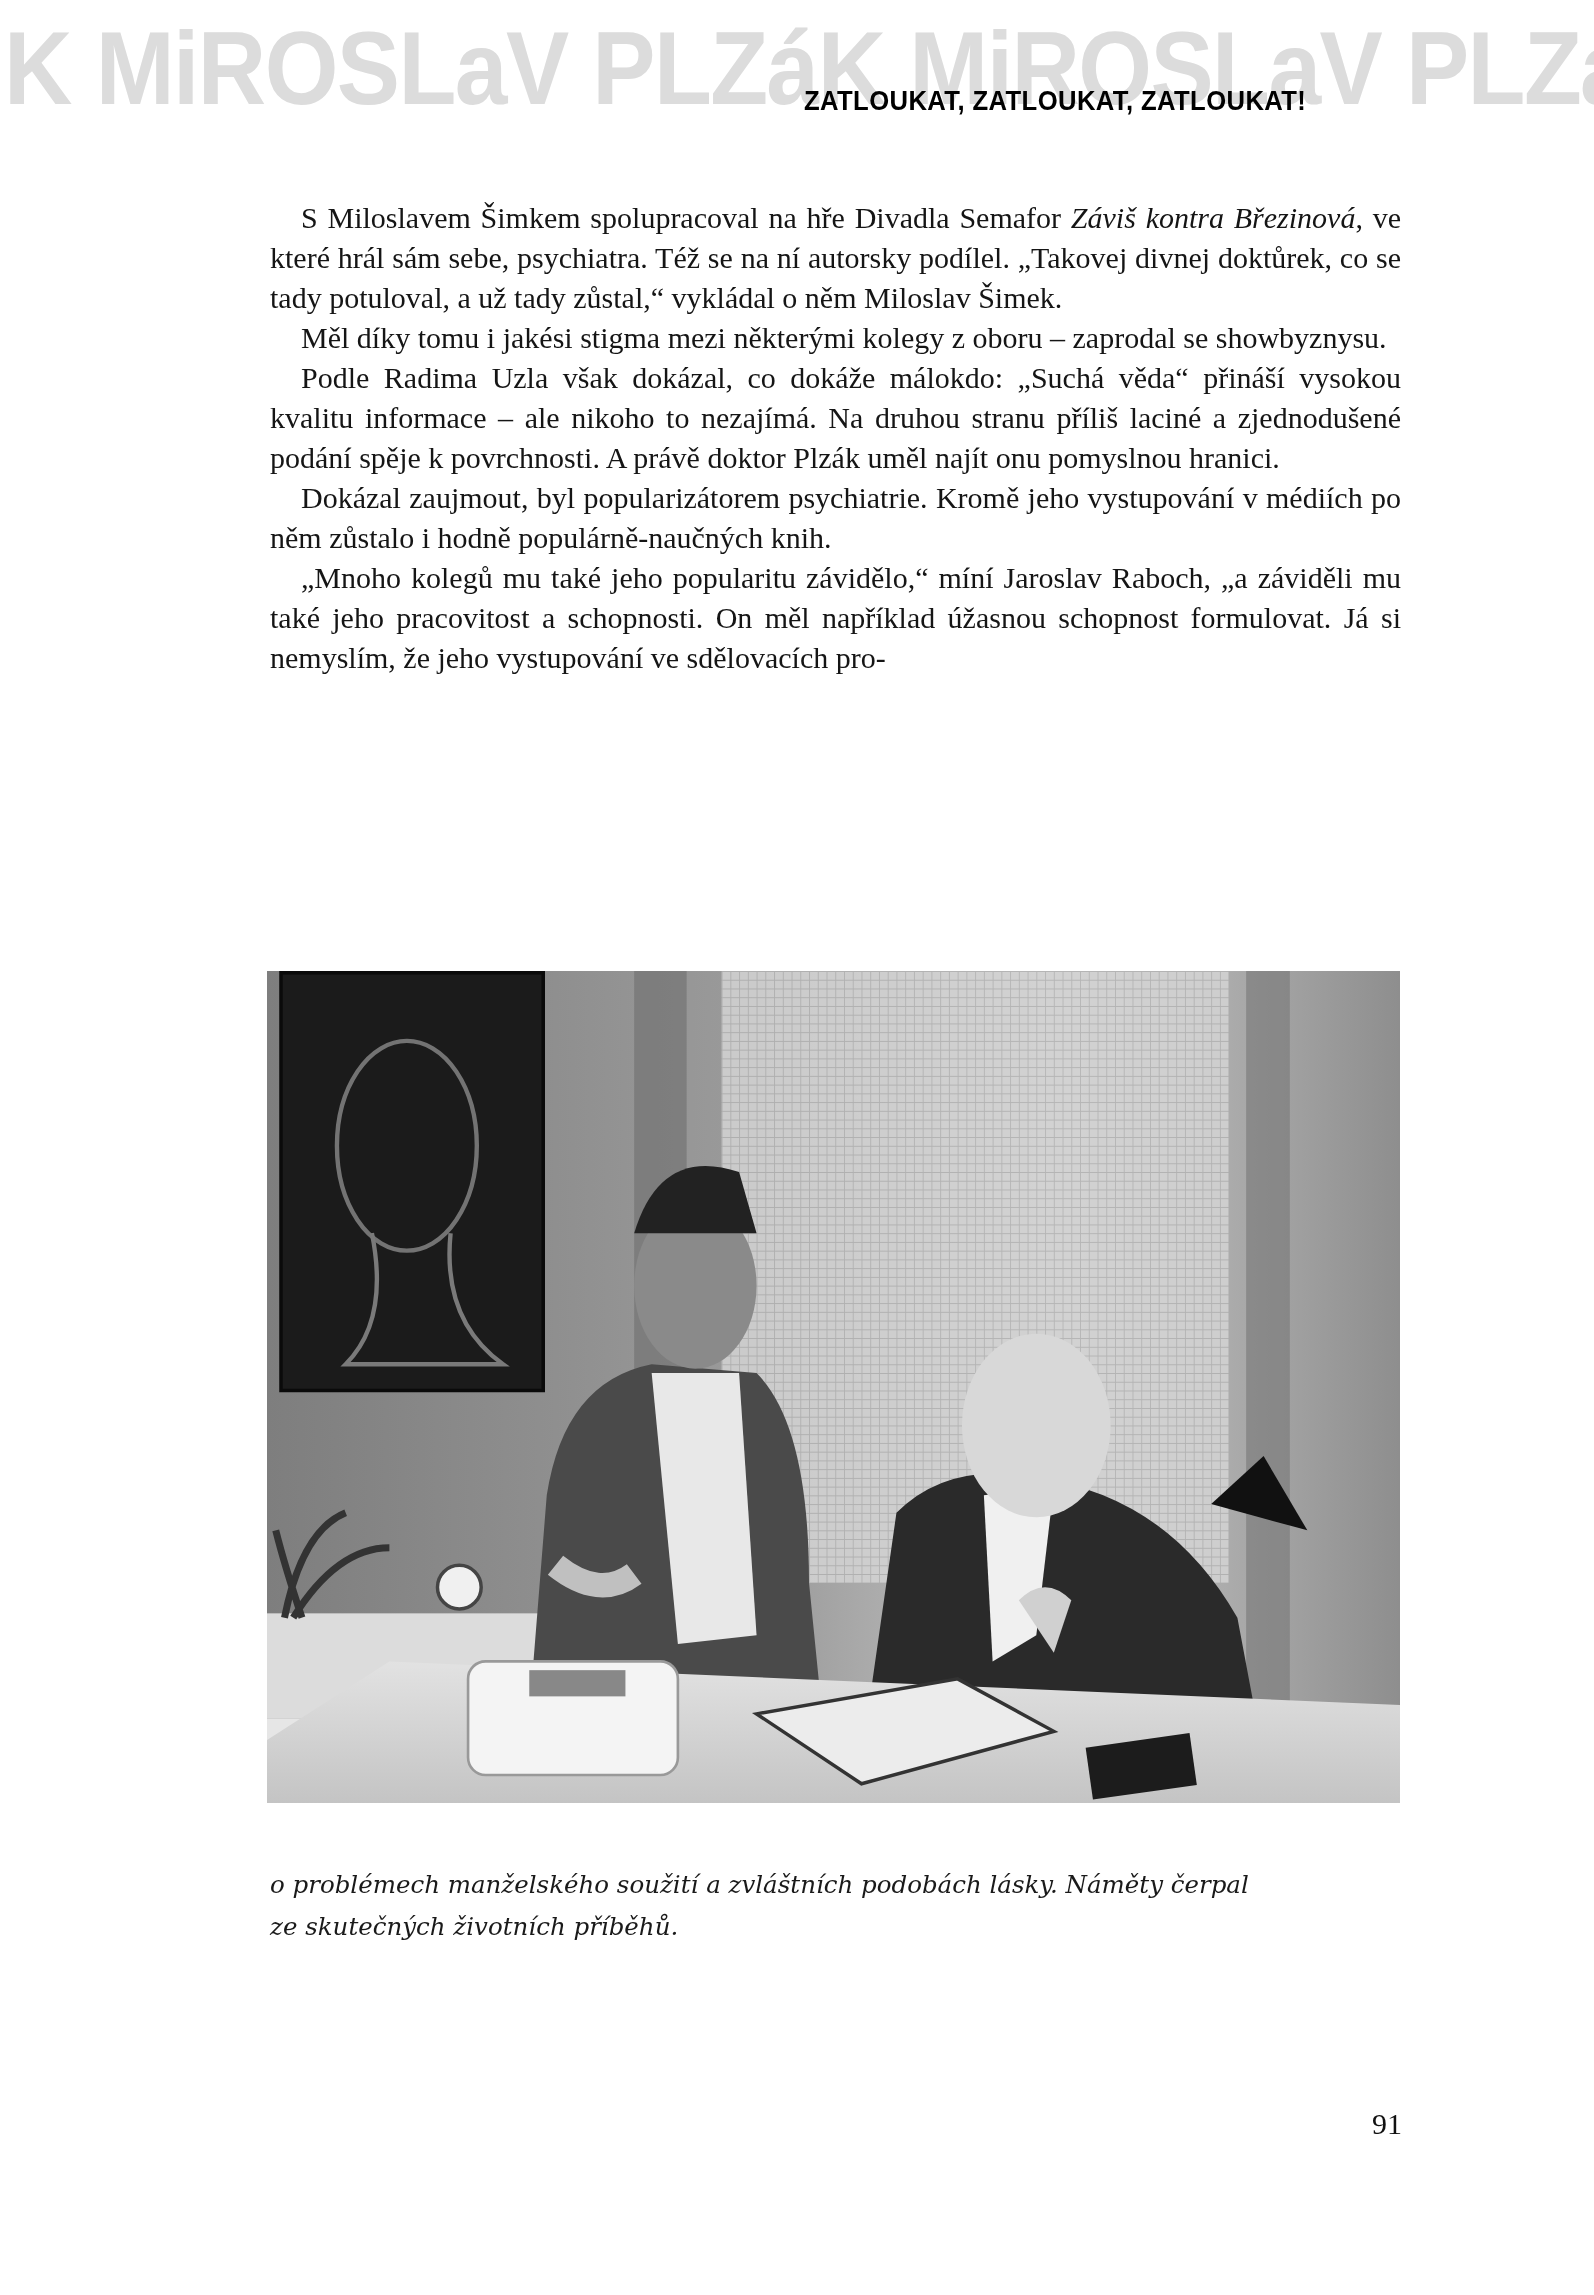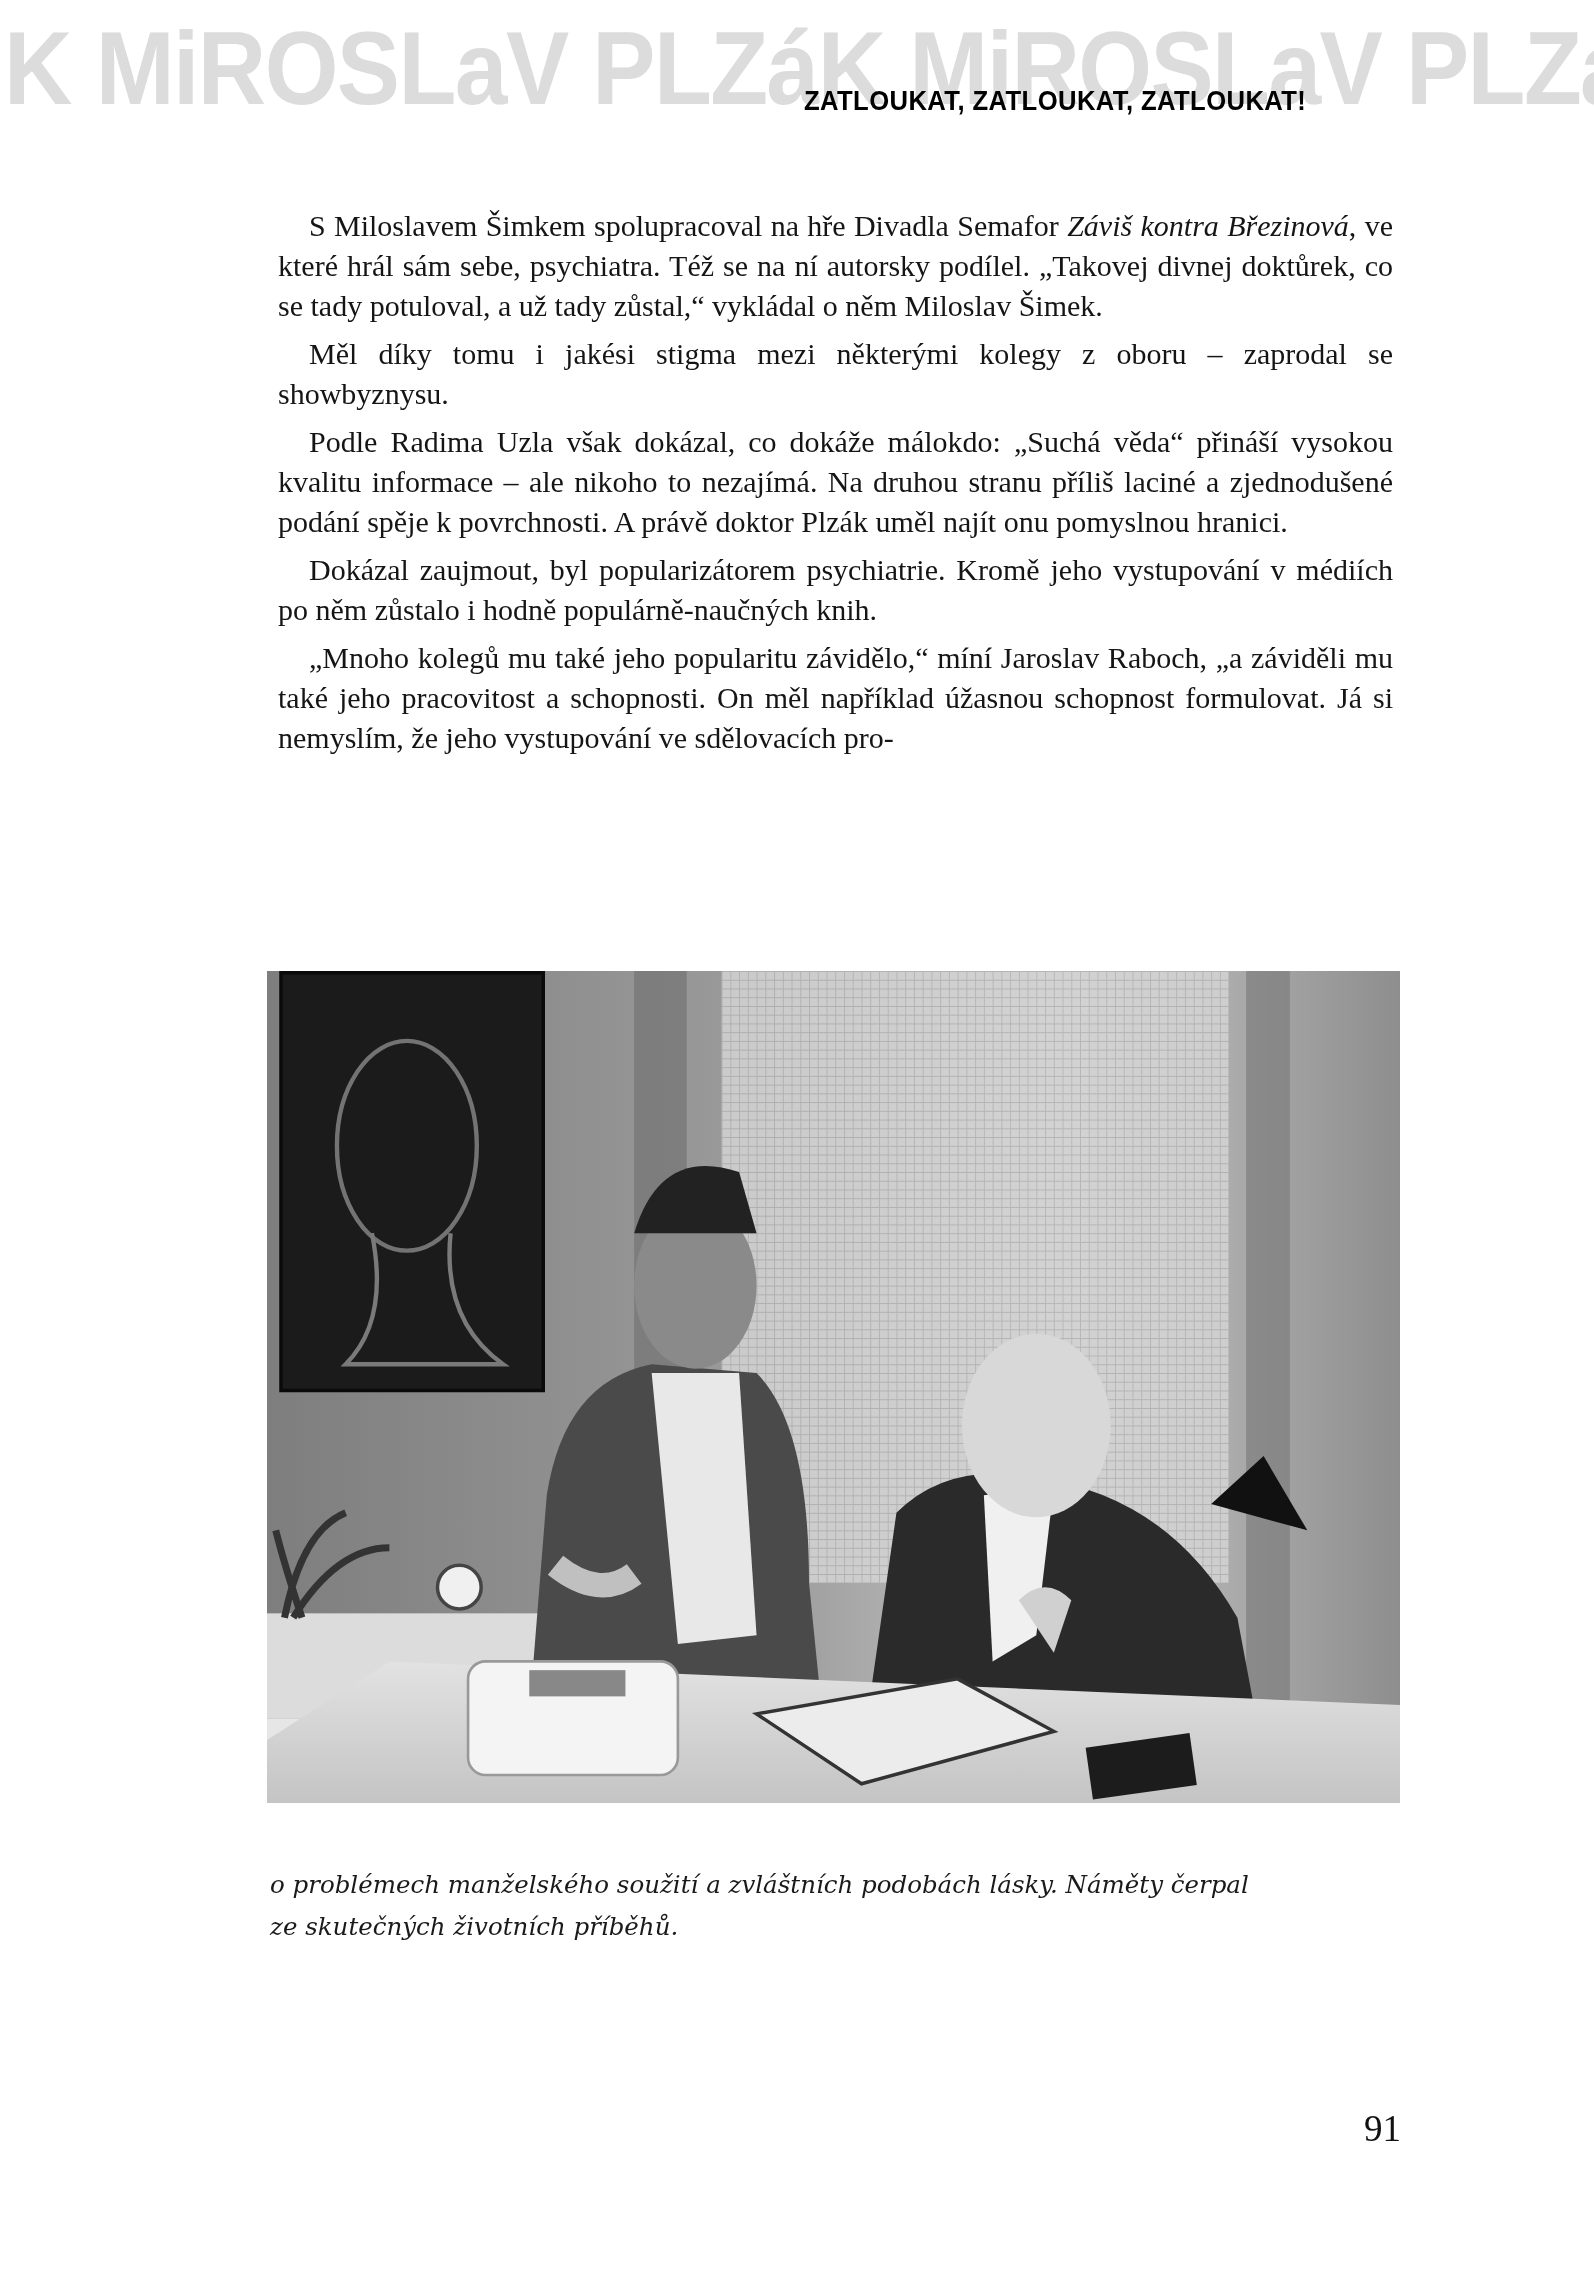--- a/index.html
+++ b/index.html
@@ -11,38 +11,38 @@
   .header-watermark { position: absolute; left: 3.5px; top: 0; white-space: nowrap;
        font-family: "Liberation Sans", sans-serif; font-weight: 900; font-size: 103px;
        letter-spacing: -1.7px; color: #dcdcdc; line-height: 105px; transform: scaleX(0.92); transform-origin: left center; }
   .header-title { position: absolute; left: 804px; top: 70px; white-space: nowrap;
        font-family: "Liberation Sans", sans-serif; font-weight: 900; font-size: 27px; letter-spacing: 0.4px;
        color: #000; transform: scaleX(0.95); transform-origin: left center; }
 
   
   .body-text { position: absolute; left: 270px; top: 198px; width: 1131px;
        font-family: "Liberation Serif", serif; font-size: 30px; line-height: 40px; color: #151515; }
-  .body-text p { margin: 8px; text-indent: 31px; text-align: justify; }
+  .body-text p { margin: 0; text-indent: 31px; text-align: justify; }
   .body-text em { font-style: italic; }
 
   
   .photo { position: absolute; left: 267px; top: 971px; width: 1133px; height: 832px;
        background: #9a9a9a; overflow: hidden; }
   .photo svg { display: block; width: 100%; height: 100%; }
 
   
   .caption { position: absolute; left: 270px; top: 1864px; width: 1131px;
        font-family: "DejaVu Serif", serif; font-style: italic; font-size: 24.5px; line-height: 42px; color: #1a1a1a; }
   .caption .line { display: block; white-space: nowrap; }
   .caption .upright { font-style: normal; }
   .caption .bullet { display: inline-block; width: 15.7px; height: 15.7px; border-radius: 50%;
        background: #000; margin-right: 8.7px; vertical-align: 0.9px; }
 
-  .page-number { position: absolute; left: 1364px; top: 2107px; width: 38px; 
-       font-family: "Liberation Serif", serif; font-size: 37px; color: #111; }
+  .page-number { position: absolute; left: 1364px; top: 2107px; width: 38px; text-align: right;
+       font-family: "Liberation Serif", serif; font-size: 30px; color: #111; }
 </style>
 </head>
 <body>
 
 <div class="header-band">
   <div class="header-watermark">K MiROSLaV PLZáK MiROSLaV PLZáK MiR</div>
   <div class="header-title">ZATLOUKAT, ZATLOUKAT, ZATLOUKAT!</div>
 </div>
 
 <div class="body-text">

